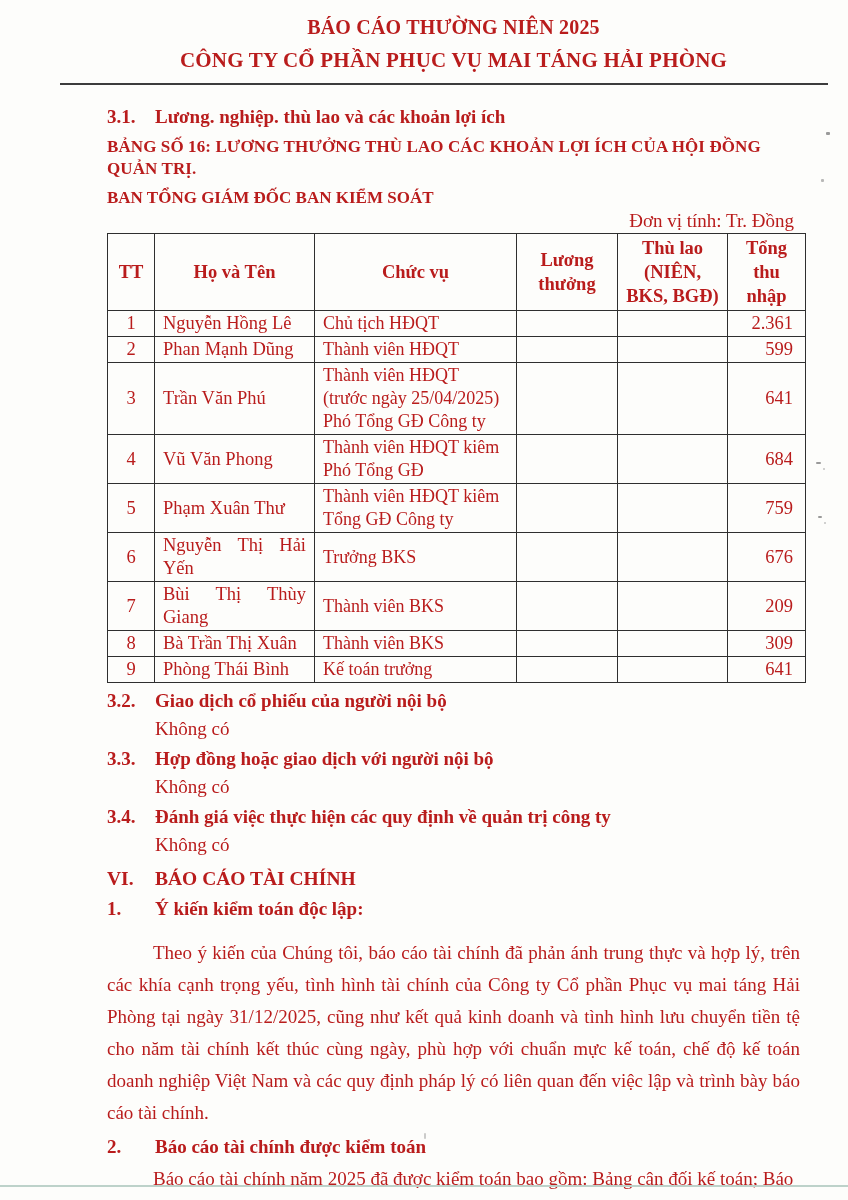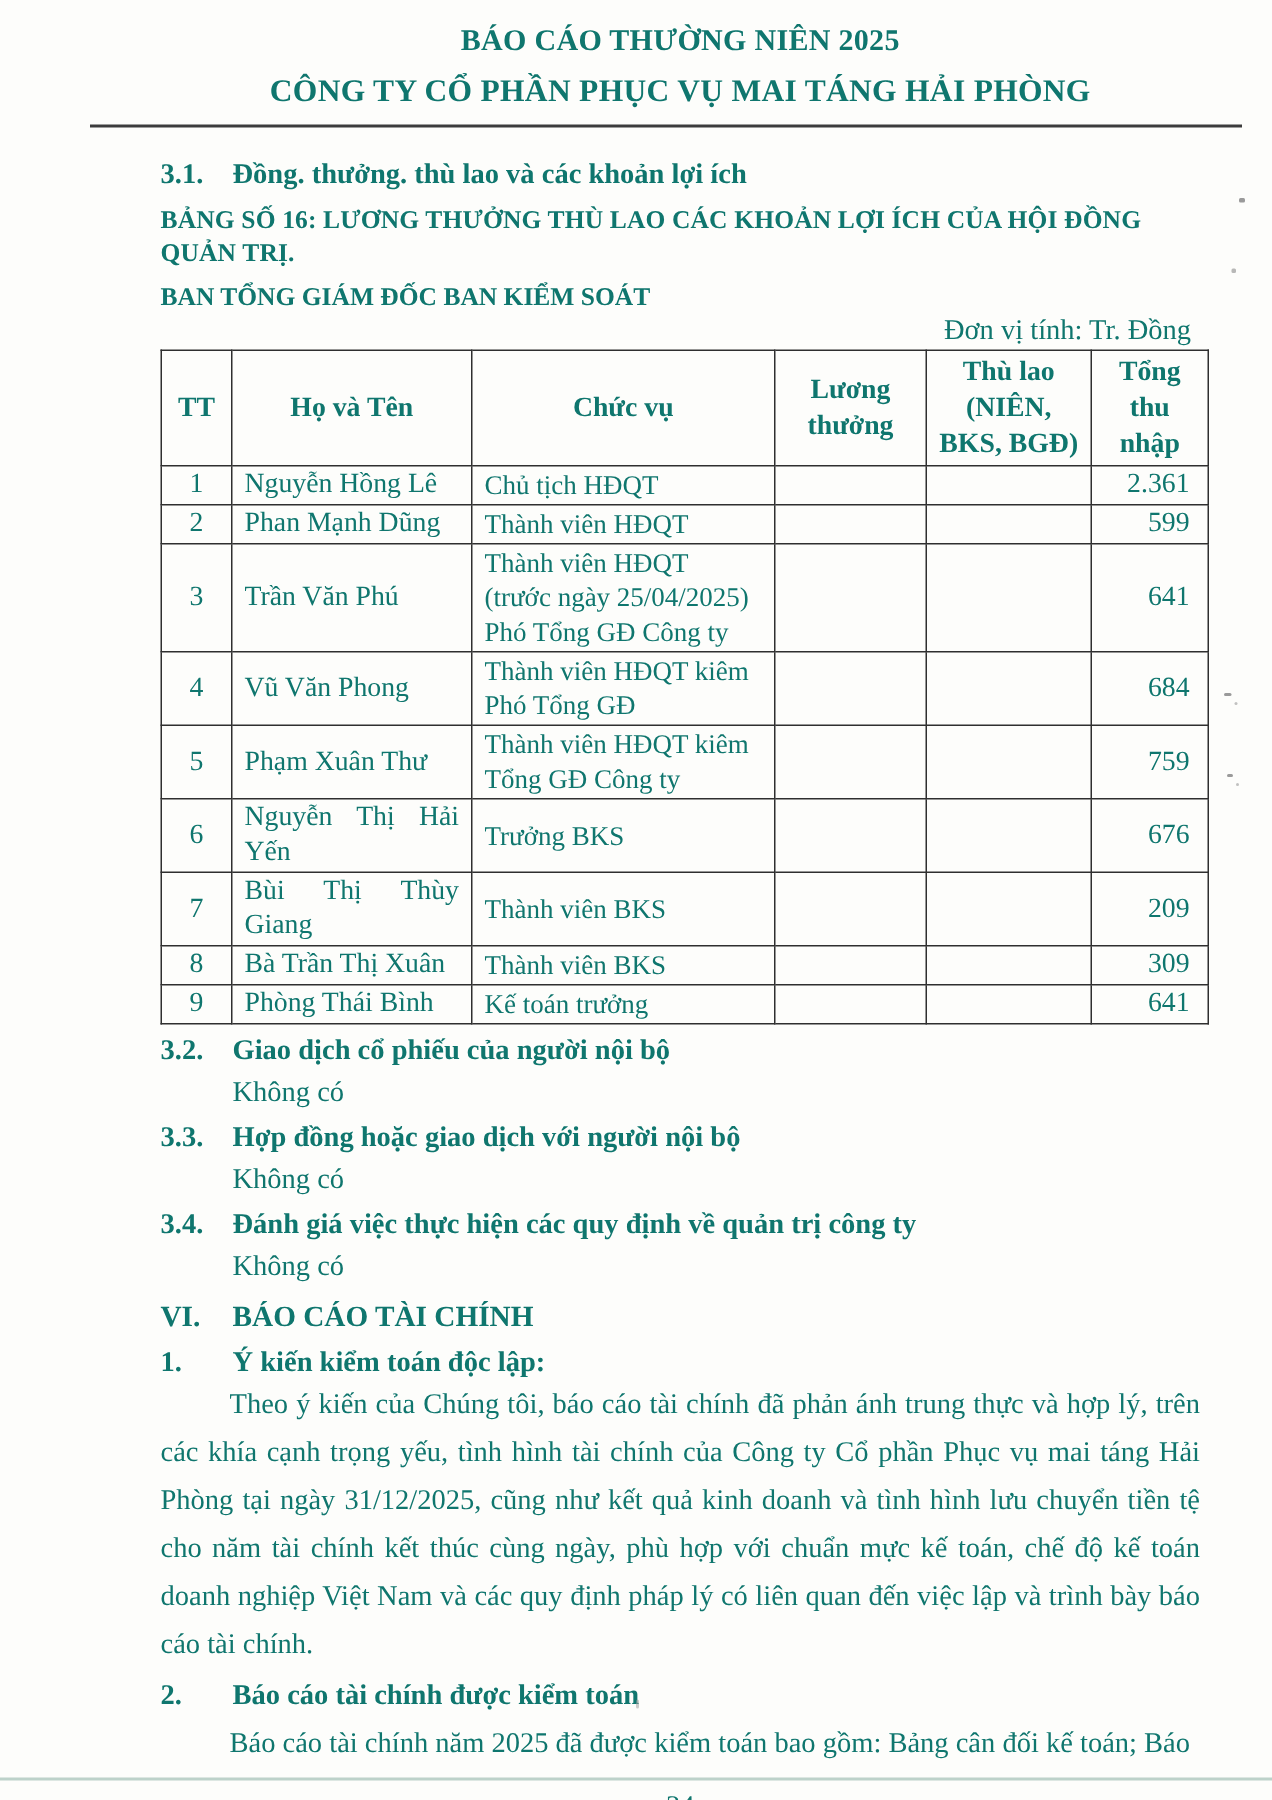--- a/index.html
+++ b/index.html
@@ -2,21 +2,21 @@
 <html><head>
 <meta charset="utf-8">
 <style>
   html, body { margin: 0; padding: 0; background: #e9e9e9; }
   .page {
     position: relative;
     width: 848px;
     height: 1200px;
     margin: 0 auto;
     background: #fdfdfb;
-    color: #0f766e;
+    color: #b91c1c;
     font-family: "Liberation Serif", "DejaVu Serif", serif;
     overflow: hidden;
   }
   .content {
     padding: 14px 48px 0 107px; 
   }
   .doc-title-1 {
     text-align: center;
     font-weight: bold;
     font-size: 20px;
@@ -99,21 +99,21 @@
     line-height: 24px;
     margin: 4px 0 0 48px;
   }
   .hvi { margin-top: 10px; font-size: 19.5px; }
   .h-item { margin-top: 6px; font-size: 19px; }
   .para {
     font-size: 19px;
     line-height: 32px;
     text-align: justify;
     text-indent: 46px;
-    margin-top: 0;
+    margin-top: 16px;
   }
   .para-last { margin-top: 4px; }
   .page-number {
     text-align: center;
     font-size: 19px;
     line-height: 24px;
     margin-top: 14px;
   }
   .bottom-edge-line {
     position: absolute;
@@ -137,21 +137,21 @@
 
 <div class="page">
   <div class="content">
 
     <div class="doc-title-1">BÁO CÁO THƯỜNG NIÊN 2025</div>
     <div class="doc-title-2">CÔNG TY CỔ PHẦN PHỤC VỤ MAI TÁNG HẢI PHÒNG</div>
     <div class="header-rule"></div>
 
     <div class="heading h31">
       <span class="hnum">3.1.</span>
-      <span>Đồng. thưởng. thù lao và các khoản lợi ích</span>
+      <span>Lương. nghiệp. thù lao và các khoản lợi ích</span>
     </div>
 
     <div class="caption-1">BẢNG SỐ 16: LƯƠNG THƯỞNG THÙ LAO CÁC KHOẢN LỢI ÍCH CỦA HỘI ĐỒNG QUẢN TRỊ.</div>
     <div class="caption-2">BAN TỔNG GIÁM ĐỐC BAN KIỂM SOÁT</div>
     <div class="unit-note">Đơn vị tính: Tr. Đồng</div>
 
     <table class="board-table">
       <colgroup>
         <col style="width:47px">
           <col style="width:160px">

